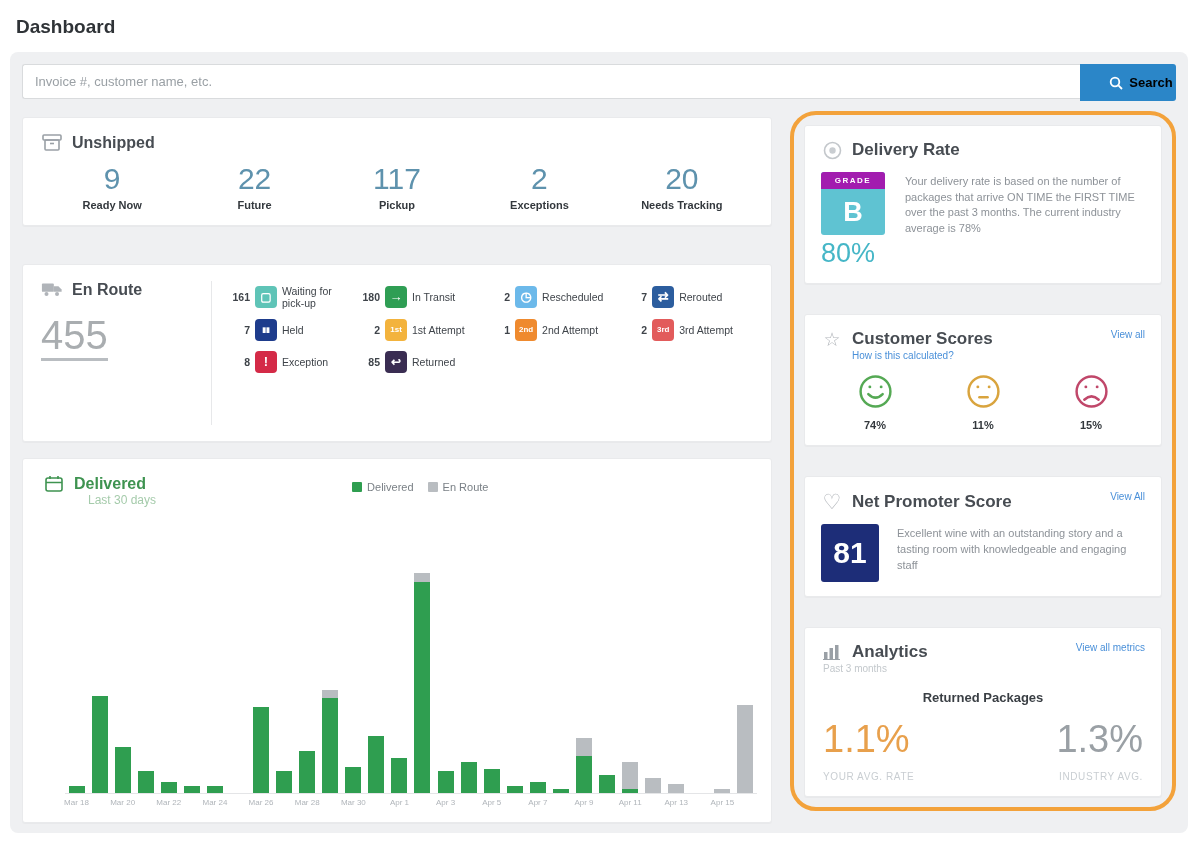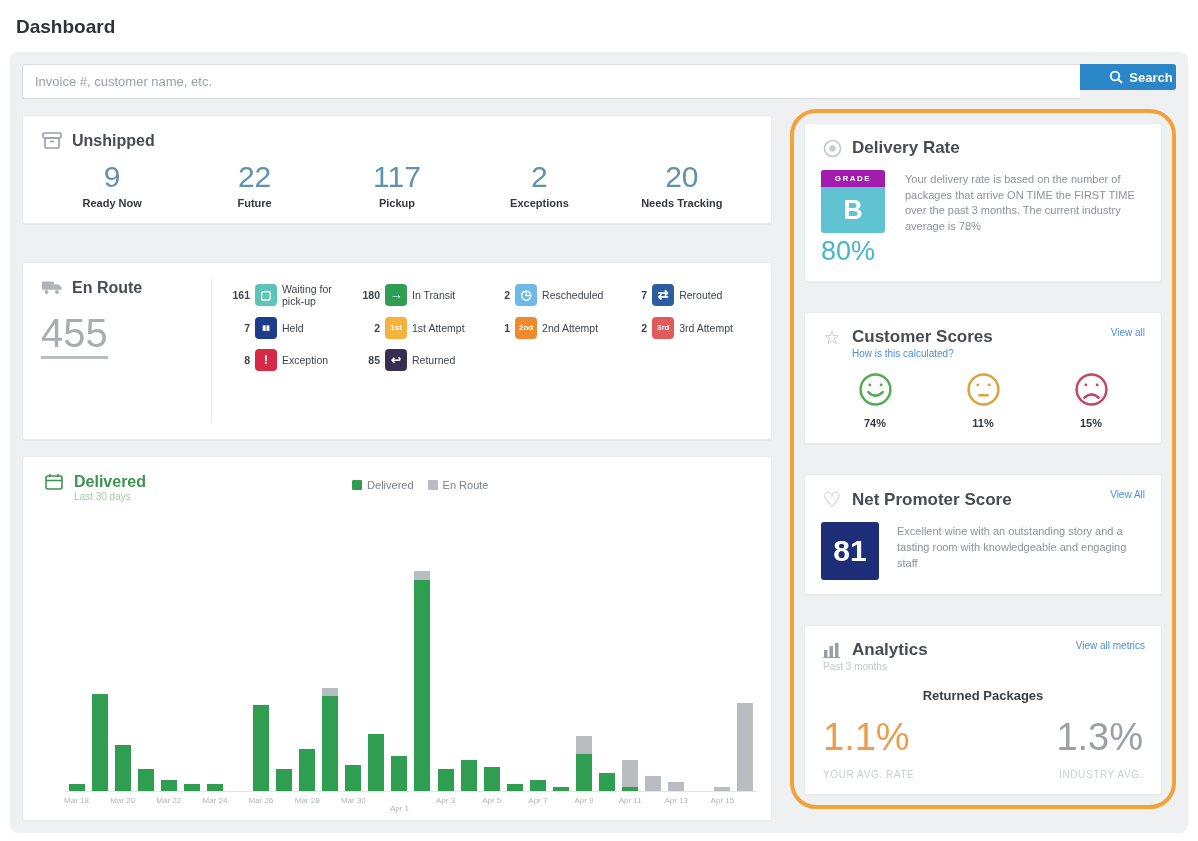--- a/index.html
+++ b/index.html
@@ -8,21 +8,21 @@
   .page-header { padding:16px 16px 10px; }
   .page-title { font-size:19px; font-weight:700; color:#2f3337; }
   .content { position:absolute; top:52px; left:10px; right:10px; bottom:8px;
     background:#eff0f2; border-radius:8px; padding:12px 12px 0; }
   
   .search-row { display:flex; }
   .search-input { flex:1; height:35px; border:1px solid #d9dbdd; border-right:none;
     border-radius:3px 0 0 3px; padding:0 12px; font-size:13px; color:#555; outline:none;
     font-family:"Liberation Sans", sans-serif; }
   .search-input::placeholder { color:#9aa0a5; }
-  .search-btn { width:96px; height:26px; background:#2b86c8; color:#ffffff; border:none;
+  .search-btn { width:96px; height:37px; background:#2b86c8; color:#000000; border:none;
     border-radius:0 3px 3px 0; font-size:13px; font-weight:700; cursor:pointer;
     display:flex; align-items:center; justify-content:center; gap:6px;
     font-family:"Liberation Sans", sans-serif;padding-left:26px; }
   
   .main { display:flex; gap:18px; margin-top:16px; height:calc(100% - 63px); }
   .col-left { flex:1; display:flex; flex-direction:column; min-width:0; }
   .col-right { width:386px; }
   .card { background:#fff; border:1px solid #e9eaec; border-radius:3px;
     box-shadow:0 1px 1px rgba(0,0,0,.03); }
   .card-head { display:flex; align-items:center; gap:9px; font-size:16px;
@@ -45,21 +45,21 @@
     row-gap:24px; column-gap:6px; padding:4px 12px 0 18px; align-content:start;gap:10px; }
   .status-item { display:flex; align-items:center; gap:5px; font-size:10.5px;
     color:#3f444a; cursor:pointer; }
   .st-count { font-weight:700; min-width:20px; text-align:right; }
   .st-badge { width:22px; height:22px; border-radius:4px; color:#fff; font-weight:700;
     display:flex; align-items:center; justify-content:center; flex:none; }
   .st-label { line-height:1.15; max-width:72px; }
   
   .delivered { flex:1; margin-top:16px; padding:16px 20px; position:relative; overflow:hidden; }
   .delivered .card-head { color:#3e9350; }
-  .del-sub { font-size:10px; color:#a5cbab; margin:0 0 0 31px; }
+  .del-sub { font-size:12px; color:#a5cbab; margin:0 0 0 45px; }
   .legend { position:absolute; top:22px; left:44%; display:flex; gap:14px;
     align-items:center; font-size:11px; color:#7a8086; }
   .legend-item { display:flex; align-items:center; gap:5px; }
   .swatch { width:10px; height:10px; border-radius:1px; display:inline-block; }
   .chart-area { position:absolute; left:42px; right:14px; bottom:28px; height:234px;
     display:flex; align-items:flex-end; border-bottom:1px solid #e4e5e7; }
   .bar-col { flex:1; display:flex; align-items:flex-end; justify-content:center; height:100%; }
   .bar-stack { width:16px; display:flex; flex-direction:column; justify-content:flex-end; }
   .seg { width:100%; }
   .x-labels { position:absolute; left:42px; right:14px; bottom:12px; height:12px; }
@@ -406,21 +406,21 @@
             </div>
           </div>
         <div class="x-labels" id="x-labels">
             <span class="x-tick" style="left: 1.66667%;">Mar 18</span>
             <span class="x-tick" style="left: 8.33333%;">Mar 20</span>
             <span class="x-tick" style="left: 15%;">Mar 22</span>
             <span class="x-tick" style="left: 21.6667%;">Mar 24</span>
             <span class="x-tick" style="left: 28.3333%;">Mar 26</span>
             <span class="x-tick" style="left: 35%;">Mar 28</span>
             <span class="x-tick" style="left: 41.6667%;">Mar 30</span>
-            <span class="x-tick" style="left: 48.3333%; margin-top: 8px;">Apr 1</span>
+            <span class="x-tick" style="left: 48.3333%;">Apr 1</span>
             <span class="x-tick" style="left: 55%;">Apr 3</span>
             <span class="x-tick" style="left: 61.6667%;">Apr 5</span>
             <span class="x-tick" style="left: 68.3333%;">Apr 7</span>
             <span class="x-tick" style="left: 75%;">Apr 9</span>
             <span class="x-tick" style="left: 81.6667%;">Apr 11</span>
             <span class="x-tick" style="left: 88.3333%;">Apr 13</span>
             <span class="x-tick" style="left: 95%;">Apr 15</span>
           </div>
       </div>
 

